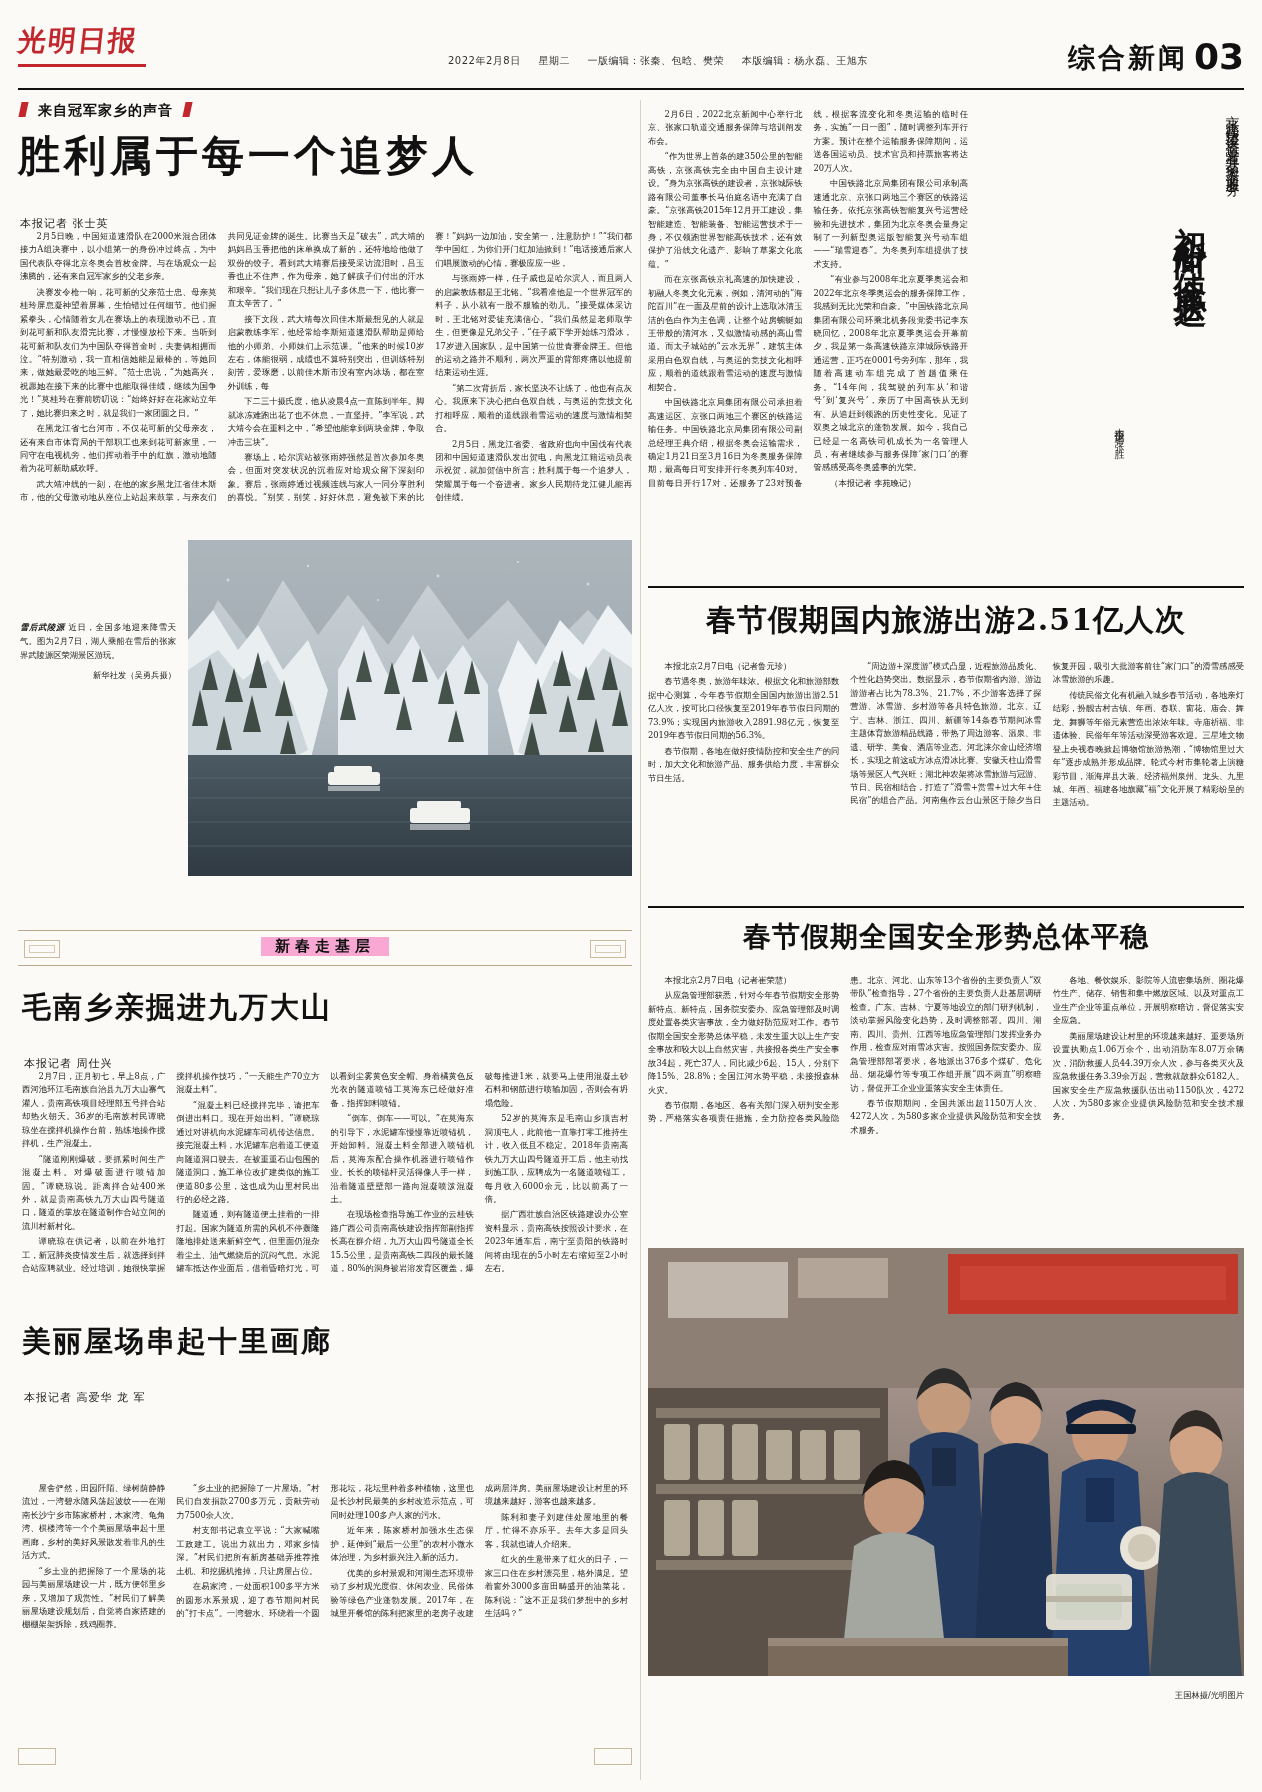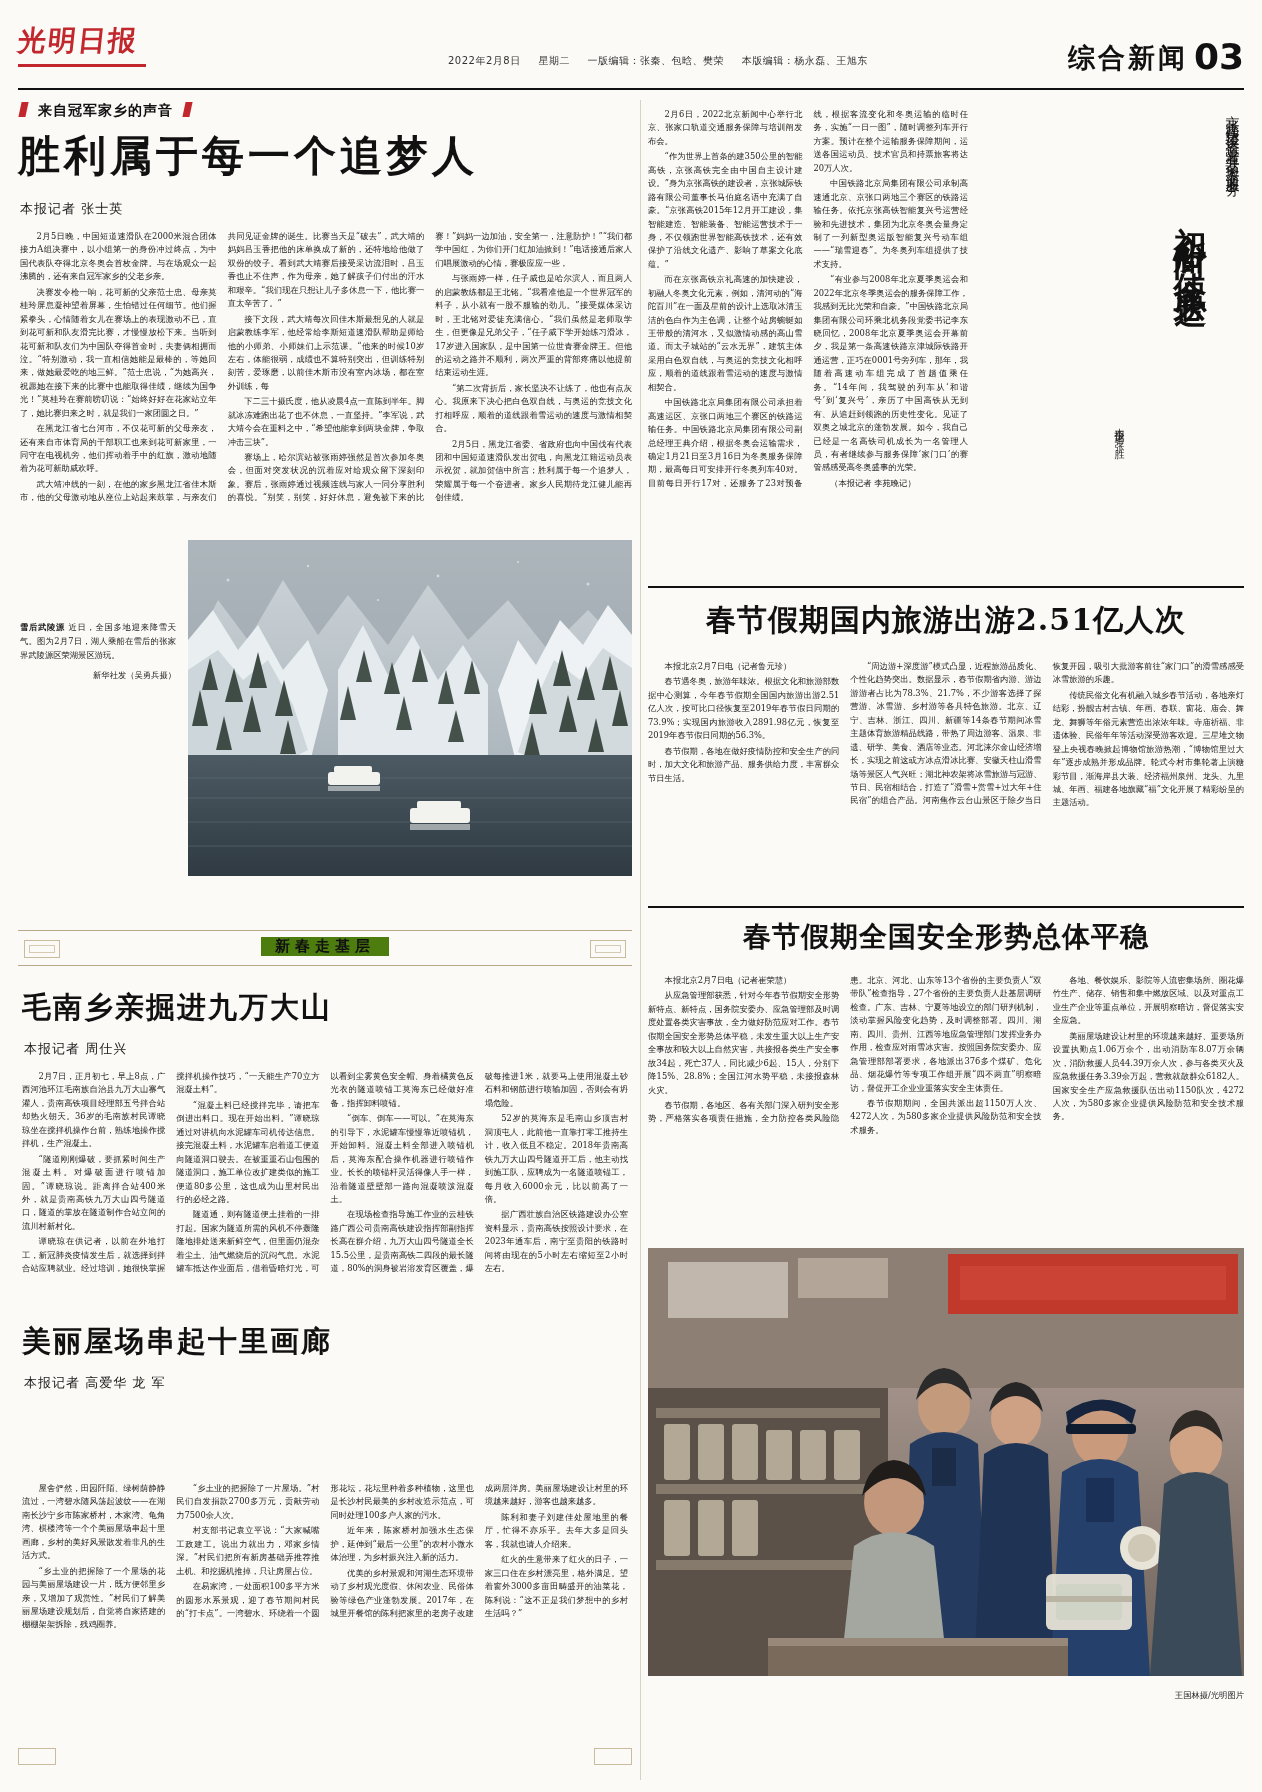--- a/index.html
+++ b/index.html
@@ -60,42 +60,42 @@
   }
   .kickbar{display:inline-block;width:7px;height:15px;background:#c1272d;
     transform:skewX(-12deg);margin:0 6px -2px 0;}
   .kickbar.r{margin:0 0 -2px 6px;}
   .headline{
     font-family:"DejaVu Serif","Liberation Serif",serif;
     font-weight:bold;color:#111;
   }
   .byline{
     font-family:"DejaVu Serif","Liberation Serif",serif;
-    font-size:13px;color:#222;margin:4px 0 6px 0;letter-spacing:1px;
+    font-size:11px;color:#222;margin:20px 0 6px 0;letter-spacing:1px;
   }
   
   .s1-kicker{position:absolute;left:20px;top:100px;}
   .s1-head{position:absolute;left:18px;top:128px;width:620px;
     font-size:42px;letter-spacing:4px;}
   .s1-by{position:absolute;left:20px;top:196px;}
   .s1-body{position:absolute;left:20px;top:222px;width:612px;height:318px;
     column-count:3;}
   
   .photo1{
     position:absolute;left:188px;top:540px;width:444px;height:336px;
     background:linear-gradient(#8e9aa3,#5f6b73);
     overflow:hidden;
   }
   .photo1 svg{display:block;}
   .cap1{
     position:absolute;left:20px;top:620px;width:156px;
     font-family:"DejaVu Serif","Liberation Serif",serif;
     font-size:8.3px;line-height:1.7;text-align:justify;color:#1a1a1a;
   }
-  .cap1 .t{font-weight:bold;}
+  .cap1 .t{font-weight:bold;font-style:italic;}
   .cap1 .credit{display:block;text-align:right;margin-top:6px;}
   
   .m1-body{position:absolute;left:648px;top:100px;width:320px;height:490px;
     column-count:2;}
   
   .vtitle-wrap{position:absolute;right:14px;top:100px;width:260px;height:470px;}
   .vt-small{
     position:absolute;right:6px;top:4px;
     writing-mode:vertical-rl;
     font-family:"DejaVu Serif","Liberation Serif",serif;
@@ -136,21 +136,21 @@
   .cap2 .credit{display:block;text-align:right;margin-top:4px;}
   
   .banner{
     position:absolute;left:18px;top:930px;width:614px;height:34px;
     border-top:1px solid #b9a98b;border-bottom:1px solid #b9a98b;
   }
   .banner .bt{
     position:absolute;left:50%;top:6px;transform:translateX(-50%);
     font-family:"DejaVu Serif","Liberation Serif",serif;
     font-weight:bold;font-size:15px;letter-spacing:5px;color:#111;
-    background:#4d7c0f;padding:0 14px;
+    background:#f9a8d4;padding:0 14px;
   }
   .banner .deco{position:absolute;top:9px;width:34px;height:16px;
     border:1px solid #c9bb9e;}
   .banner .deco.l{left:6px;} .banner .deco.r{right:6px;}
   .banner .deco:before{content:"";position:absolute;left:4px;top:4px;
     width:24px;height:6px;border:1px solid #d6cab2;}
   
   .s4-head{position:absolute;left:22px;top:988px;font-size:29px;letter-spacing:2px;}
   .s4-by{position:absolute;left:24px;top:1036px;}
   .s4-body{position:absolute;left:22px;top:1062px;width:606px;height:245px;

